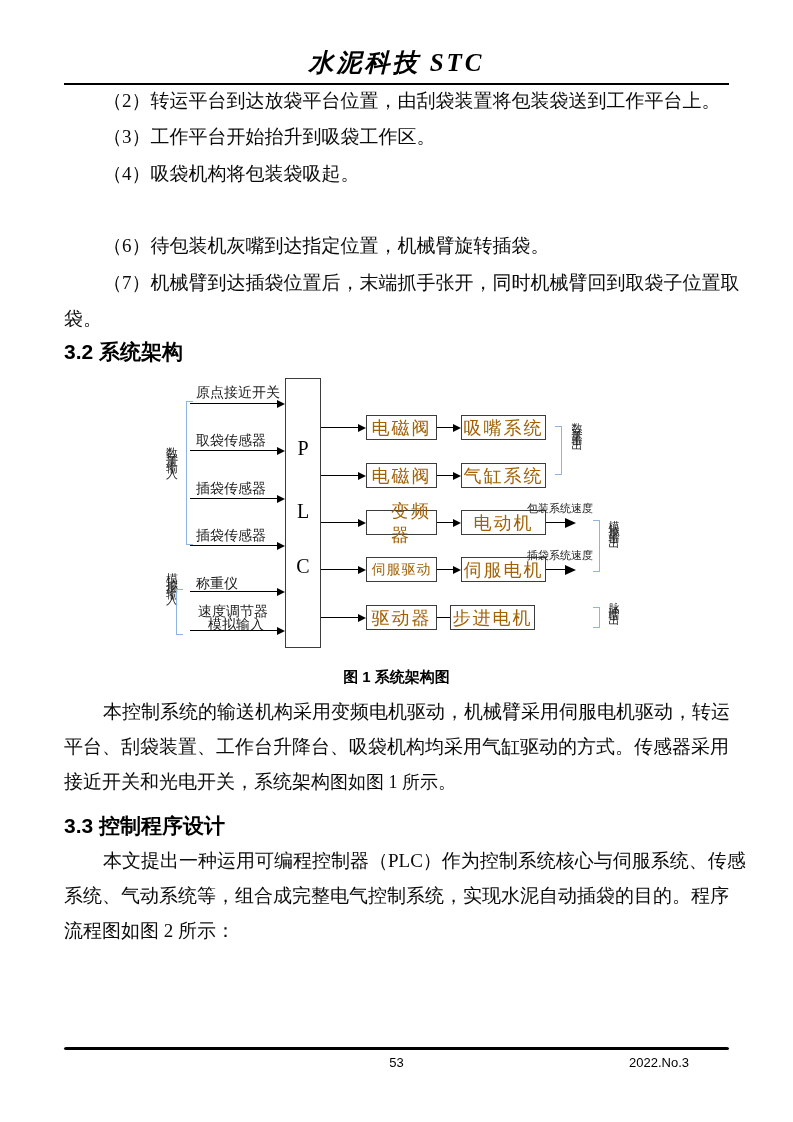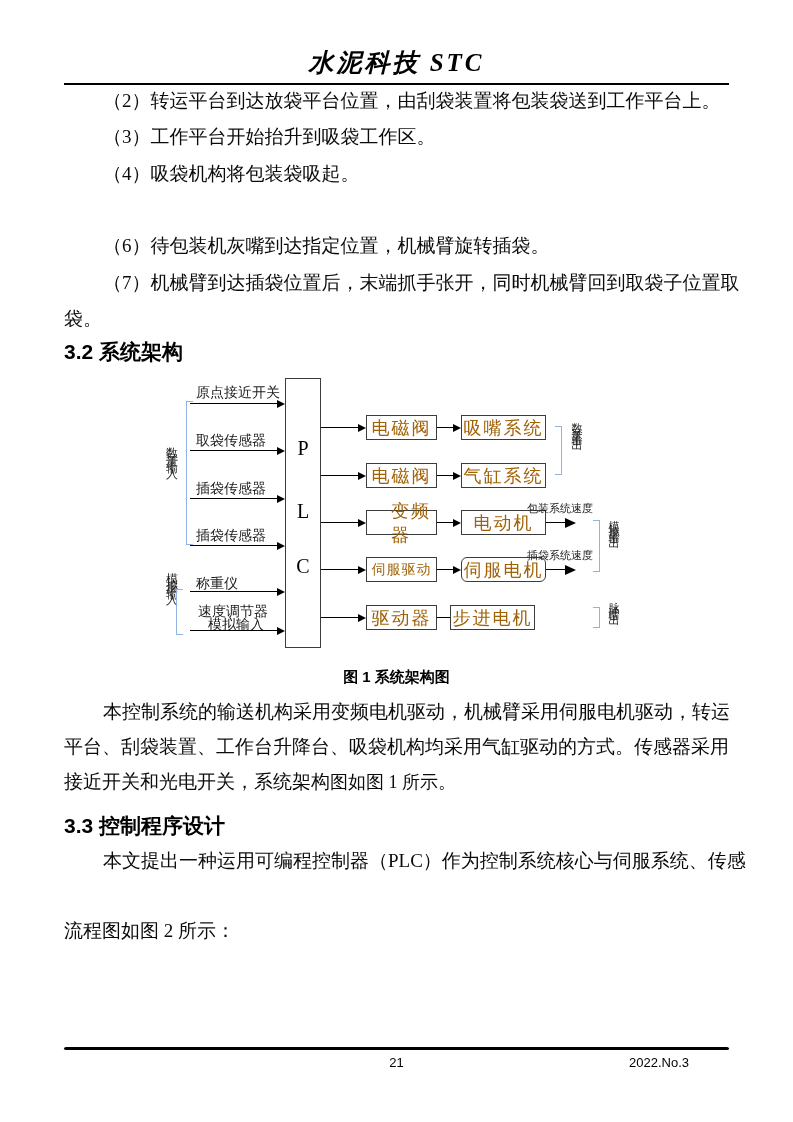--- a/index.html
+++ b/index.html
@@ -136,21 +136,21 @@
 
     <div class="abs arrow" style="left:377px; top:54px;  width:17px;"></div>
     <div class="abs arrow" style="left:377px; top:102px; width:17px;"></div>
     <div class="abs arrow" style="left:377px; top:149px; width:17px;"></div>
     <div class="abs arrow" style="left:377px; top:196px; width:17px;"></div>
     <div class="abs arrow" style="left:377px; top:244px; width:17px;"></div>
 
     <div class="abs dg-box" style="left:401px; top:42px;  width:85px; height:25px;">吸嘴系统</div>
     <div class="abs dg-box" style="left:401px; top:90px;  width:85px; height:25px;">气缸系统</div>
     <div class="abs dg-box" style="left:401px; top:137px; width:85px; height:25px;">电动机</div>
-    <div class="abs dg-box" style="left:401px; top:184px; width:85px; height:25px;border-radius:6px;">伺服电机</div>
+    <div class="abs dg-box" style="left:401px; top:184px; width:85px; height:25px;">伺服电机</div>
     <div class="abs dg-box" style="left:390px; top:232px; width:85px; height:25px;">步进电机</div>
 
     <div class="abs dg-label dg-small" style="left:467px; top:128px;">包装系统速度</div>
     <div class="abs arrow big" style="left:486px; top:149px; width:20px;"></div>
     <div class="abs dg-label dg-small" style="left:467px; top:175px;">插袋系统速度</div>
     <div class="abs arrow big" style="left:486px; top:196px; width:20px;"></div>
 
     <div class="abs bracket open-left" style="left:495px; top:53px;  height:49px;"></div>
     <div class="abs vtext out" style="left:509px; top:41px;">数字量输出</div>
 
@@ -163,19 +163,20 @@
 
   <div class="abs fig-caption">图 1 系统架构图</div>
 
   <div class="abs bodyline indent" style="top:701px;">本控制系统的输送机构采用变频电机驱动，机械臂采用伺服电机驱动，转运</div>
   <div class="abs bodyline" style="top:736px;">平台、刮袋装置、工作台升降台、吸袋机构均采用气缸驱动的方式。传感器采用</div>
   <div class="abs bodyline" style="top:771px;"><span>接近开关和光电开关，系统架构</span><span class="small-inline">图如图 1 所示。</span></div>
 
   <div class="abs section-heading" style="top:812px;">3.3 控制程序设计</div>
 
   <div class="abs bodyline indent" style="top:850px;">本文提出一种运用可编程控制器（PLC）作为控制系统核心与伺服系统、传感</div>
+  <div class="abs bodyline" style="top:885px;">系统、气动系统等，组合成完整电气控制系统，实现水泥自动插袋的目的。程序</div>
   <div class="abs bodyline" style="top:920px;">流程图如图 2 所示：</div>
 
   <div class="abs rule footer-rule"></div>
-  <div class="abs footer-text footer-page">21</div>
+  <div class="abs footer-text footer-page">53</div>
   <div class="abs footer-text footer-issue">2022.No.3</div>
 
 </div>
 
 </body></html>

